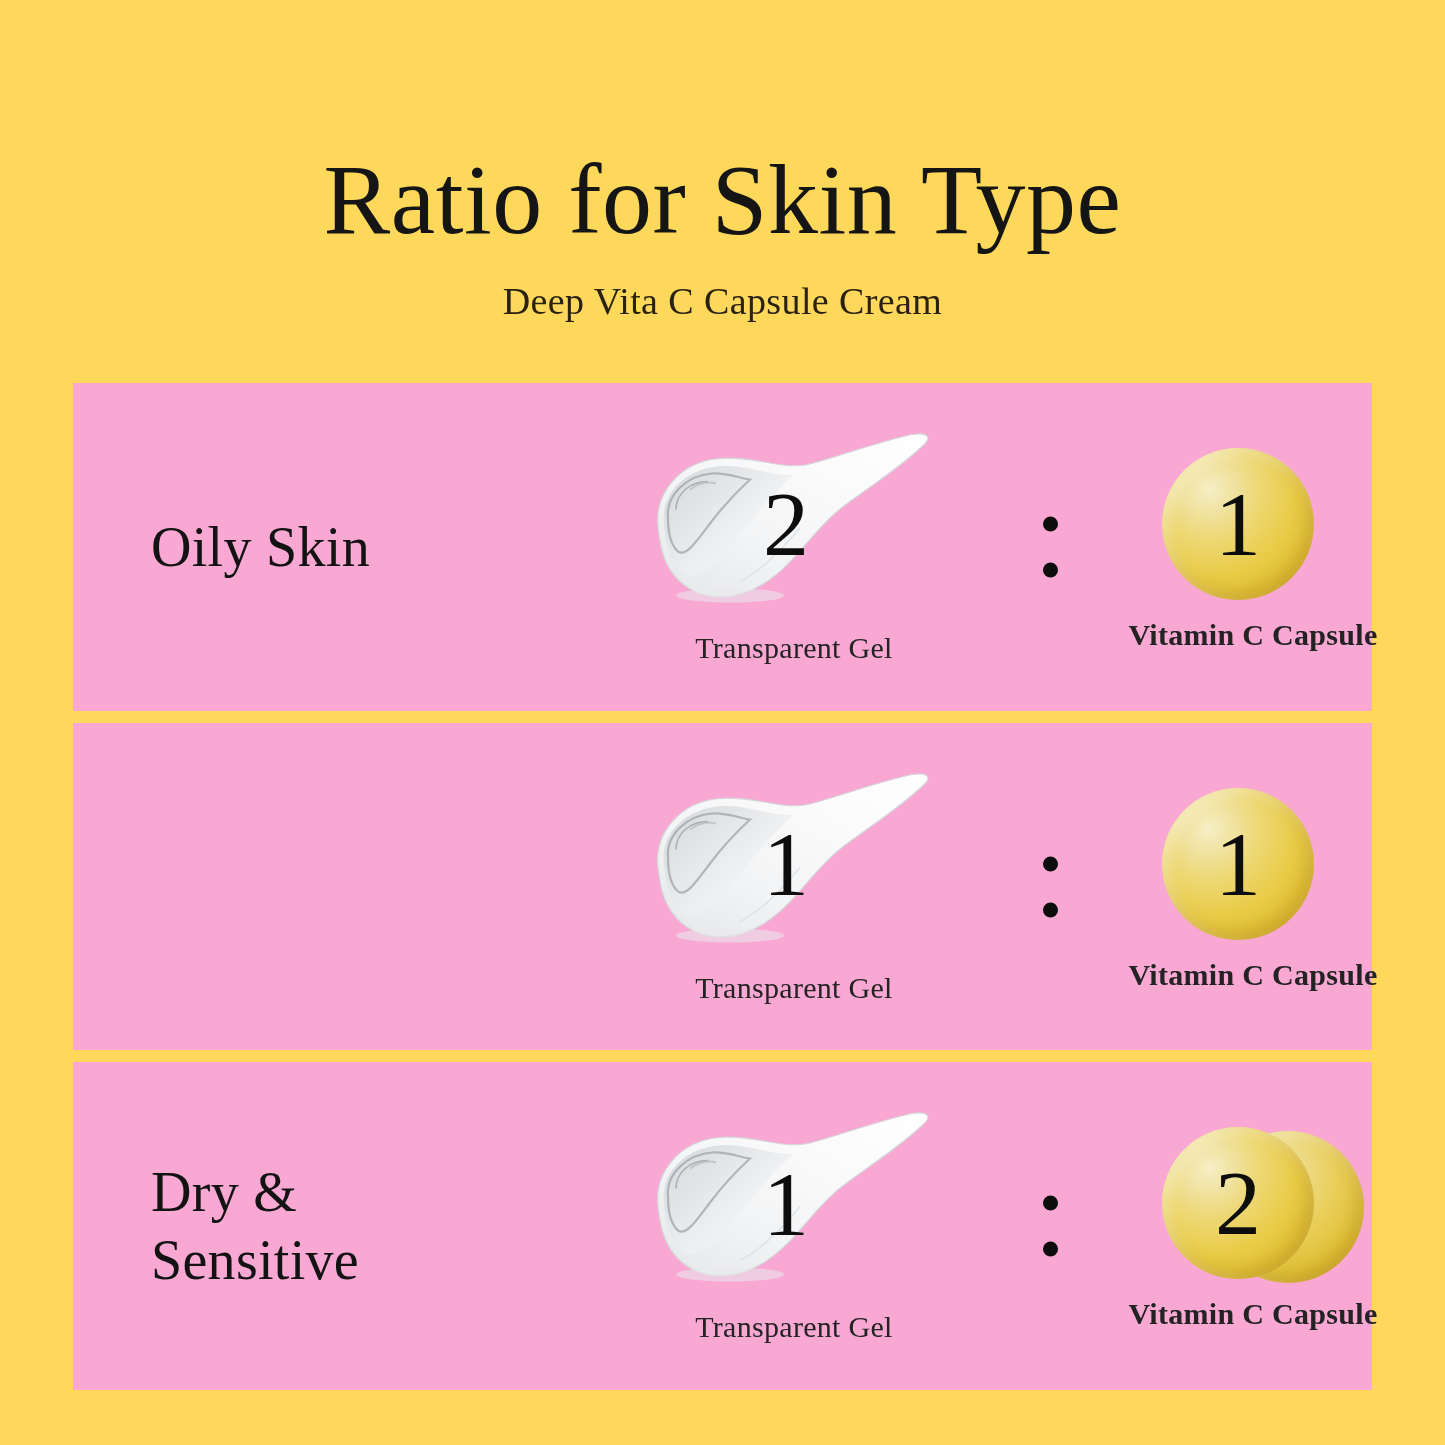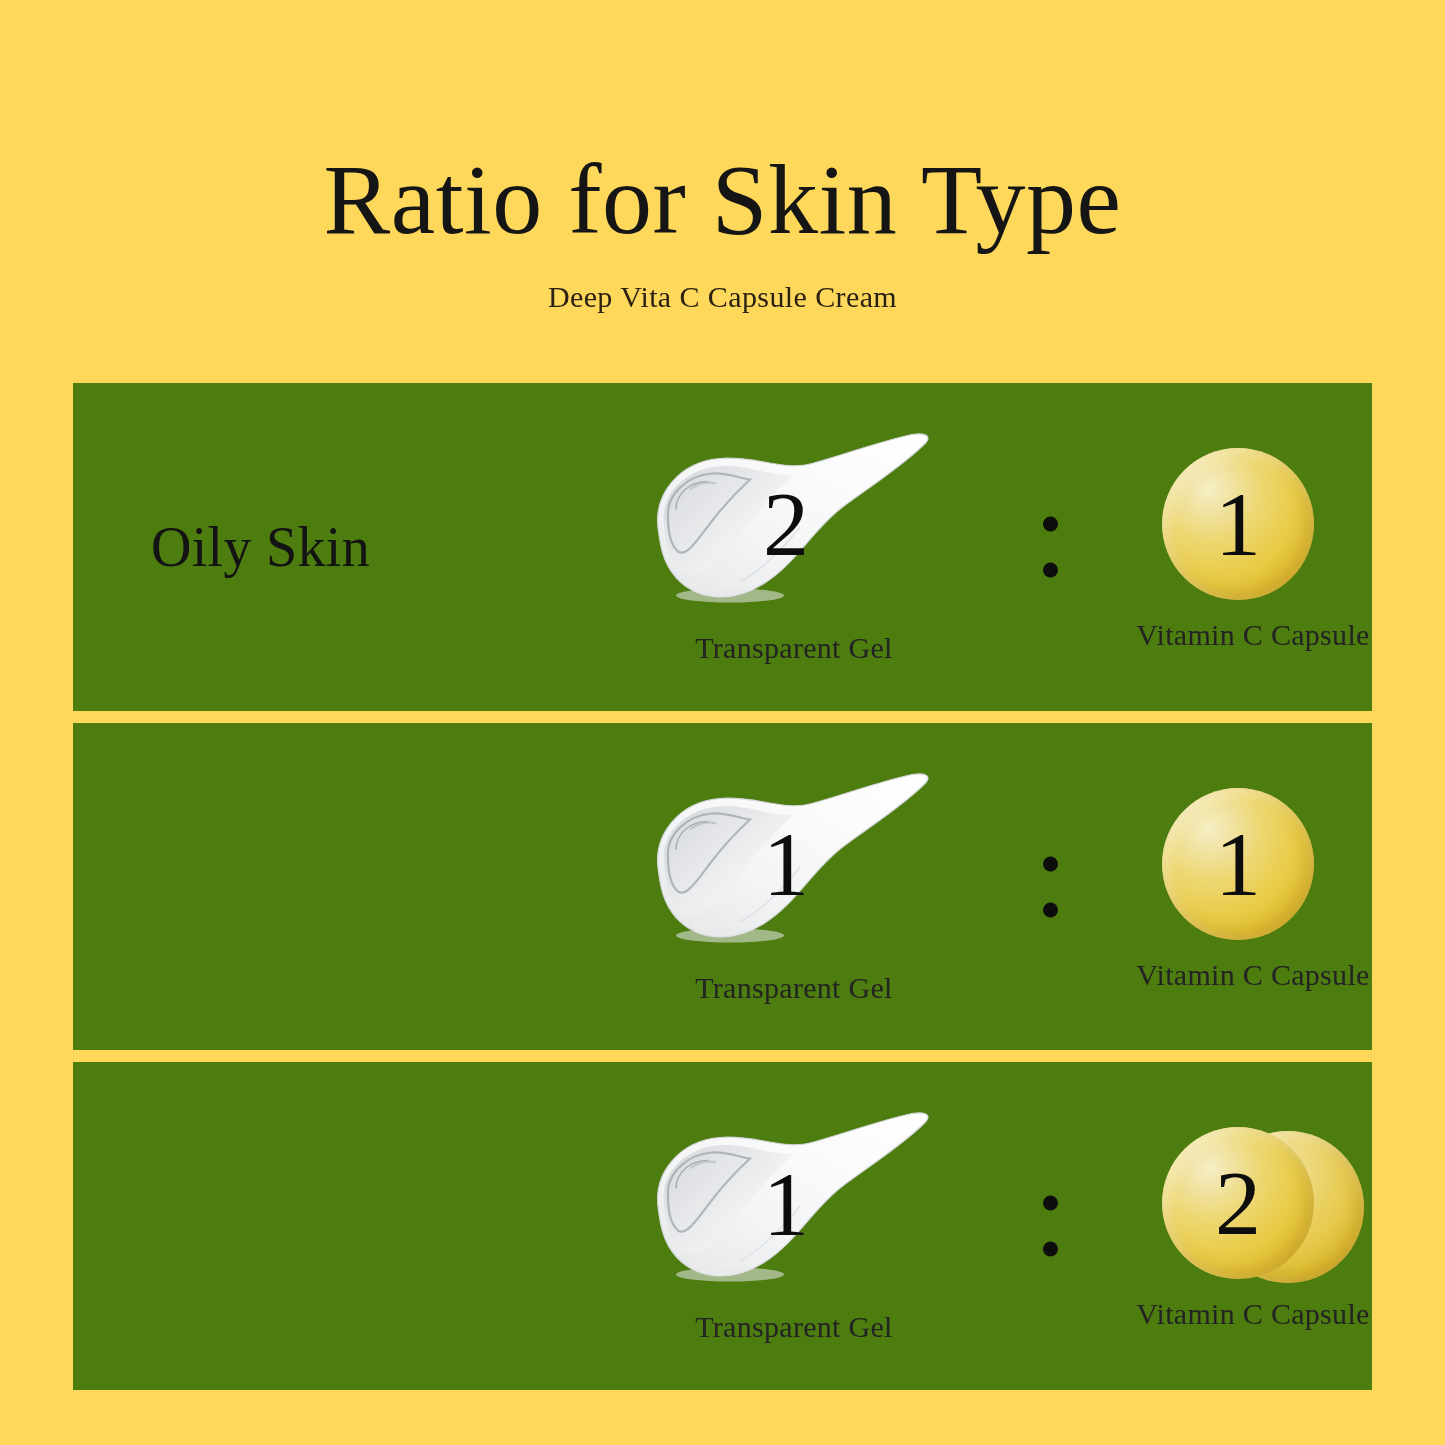--- a/index.html
+++ b/index.html
@@ -34,41 +34,41 @@
     line-height: 1.0;
     font-weight: 400;
     color: #151515;
     letter-spacing: 0.5px;
     font-family: "Liberation Serif", "DejaVu Serif", serif;
     white-space: nowrap;
   }
   .page-subtitle {
     margin: 0;
     padding-top: 32px;
-    font-size: 30px;
+    font-size: 38px;
     line-height: 1.0;
     font-weight: 400;
     color: #2a2113;
     letter-spacing: 0.4px;
     white-space: nowrap;
   }
 
   
   .cards {
     position: absolute;
     left: 73px;
     top: 383px;
     width: 1299px;
     height: 1007px;
     display: flex;
     flex-direction: column;
     gap: 12px;
   }
   .card {
-    background: #4d7c0f;
+    background: #f9a8d4;
     flex: 1 1 0;
     position: relative;
     display: flex;
     align-items: center;
   }
 
   
   .skin-label {
     position: absolute;
     left: 78px;
@@ -191,21 +191,21 @@
     width: 152px;
     height: 152px;
     z-index: 3;
     display: flex;
     align-items: center;
     justify-content: center;
     font-size: 92px;
     line-height: 1;
     color: #0d0d0d;
   }
-  .cap-col .cap-label { margin-top: 14px; }
+  .cap-col .cap-label { margin-top: 14px; font-weight: bold; }
 </style>
 </head>
 <body>
 
 <div class="header">
   <h1 class="page-title">Ratio for Skin Type</h1>
   <div class="page-subtitle">Deep Vita C Capsule Cream</div>
 </div>
 
 <div class="cards">
@@ -297,20 +297,22 @@
     <div class="cap-col">
       <div class="cap-art">
         <div class="sphere front"></div>
         <div class="cap-num">1</div>
       </div>
       <div class="cap-label">Vitamin C Capsule</div>
     </div>
   </div>
 
   <div class="card">
+    <div class="skin-label">Dry &amp;
+Sensitive</div>
 
     <div class="gel-col">
       <div class="gel-art">
         <svg width="300" height="185" viewBox="0 0 300 185" xmlns="http://www.w3.org/2000/svg">
           <defs>
             <linearGradient id="g3a" x1="0" y1="1" x2="1" y2="0">
               <stop offset="0%" stop-color="#e4e6e8"></stop>
               <stop offset="35%" stop-color="#f3f4f5"></stop>
               <stop offset="70%" stop-color="#fbfbfc"></stop>
               <stop offset="100%" stop-color="#ffffff"></stop>

